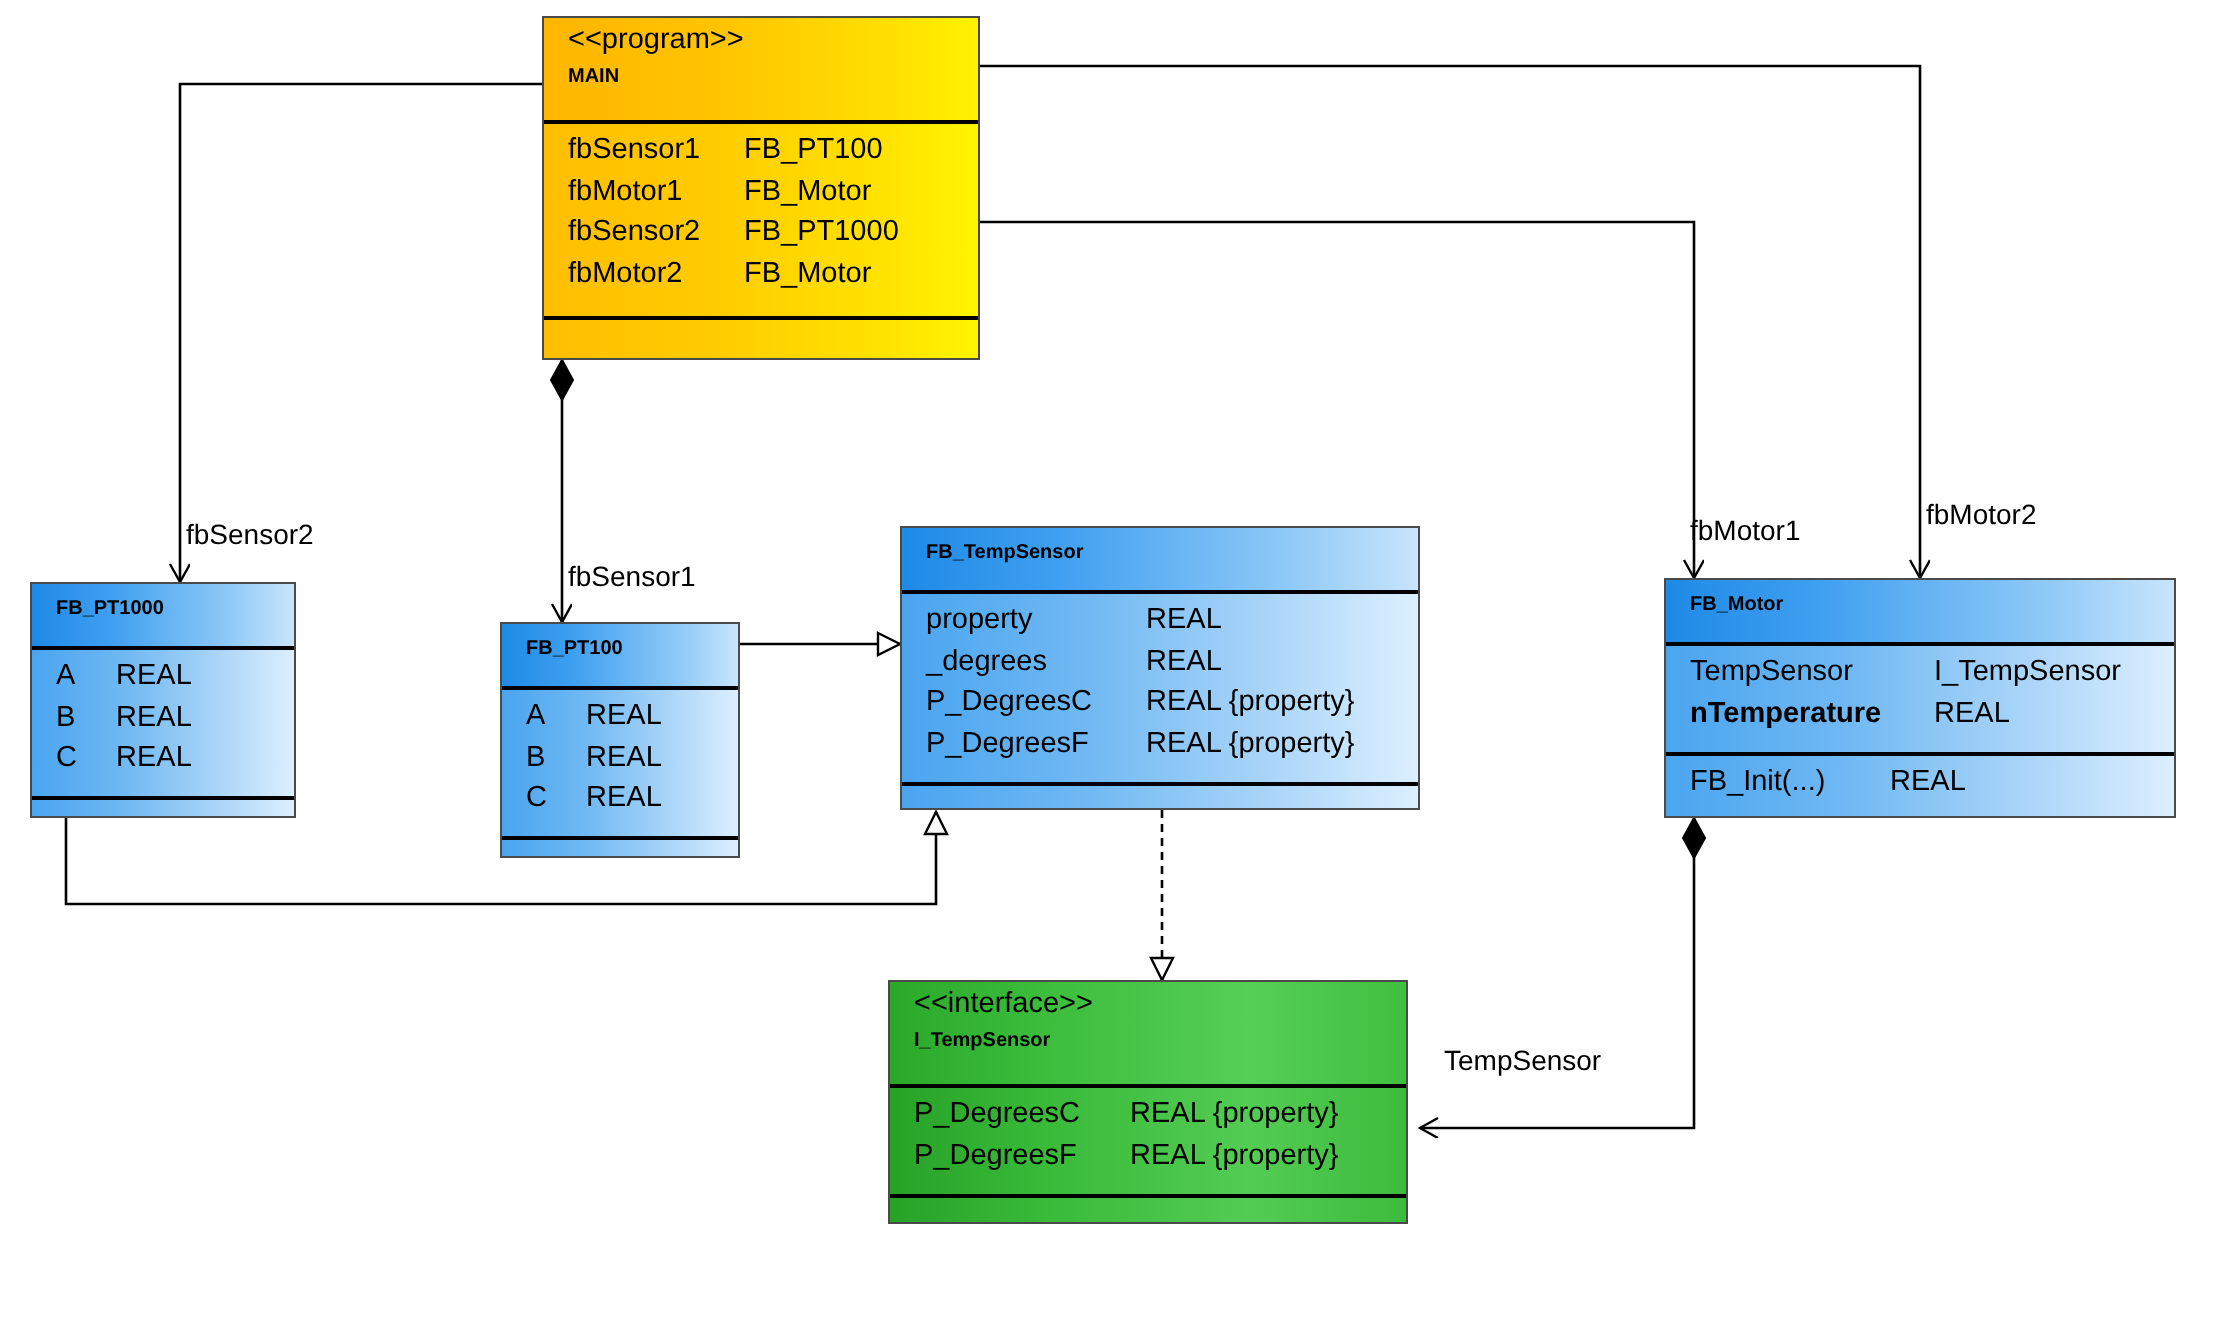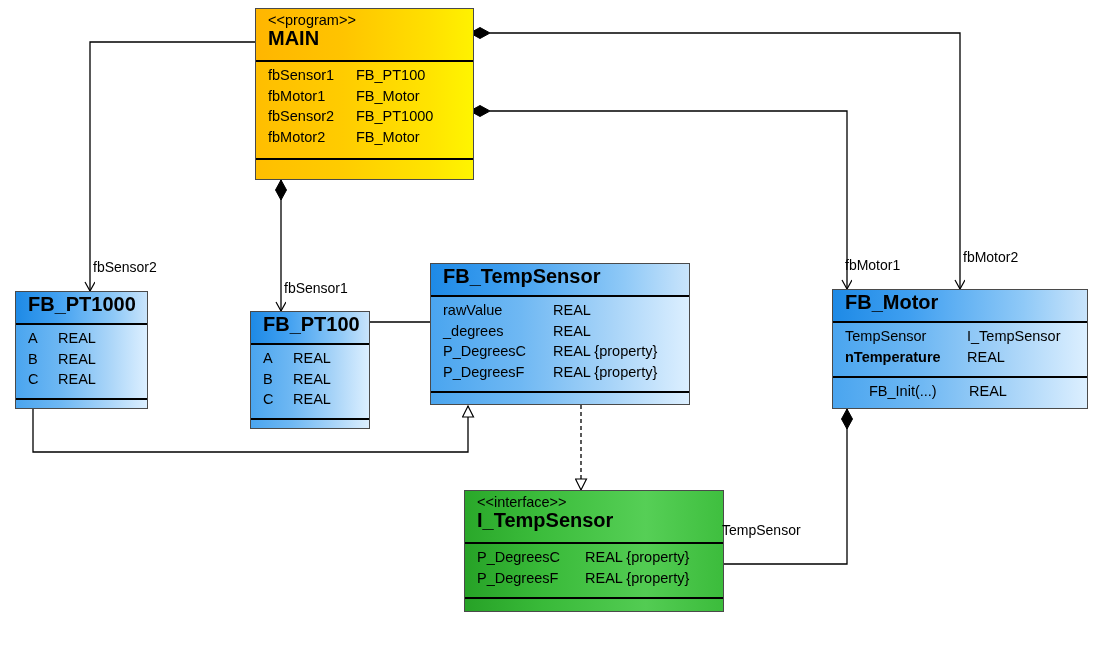--- a/index.html
+++ b/index.html
@@ -54,21 +54,21 @@
     background: linear-gradient(to right, #27a227 0%, #39ba39 30%, #53cc53 70%, #3cbc3c 100%);
   }
   .uml-box.green .cmp + .cmp { border-top: 2px solid #000000; }
 
   .hdr { padding: 3px 0 4px 12px; }
   .stereotype {
     font-size: 14.5px; color: #000; line-height: 17px;
     white-space: nowrap;
   }
   .cls-name {
-    font-size: 20px; font-weight: bold; color: #000; line-height: 19px;
+    font-size: 10px; font-weight: bold; color: #000; line-height: 19px;
     white-space: nowrap;
   }
   .cmp { padding: 3px 0 3px 0; }
   .row {
     display: flex; font-size: 14.5px; color: #000;
     line-height: 20.5px; white-space: nowrap; padding-left: 12px;
   }
   .row .nm { display: inline-block; }
   .row .ty { display: inline-block; }
   .empty-cmp { height: 100%; }
@@ -127,21 +127,21 @@
     <g>
       <path d="M581,405 L581,490" fill="none" stroke="#000" stroke-width="1.3" stroke-dasharray="4,3" marker-end="url(#hollowTri)"></path>
     </g>
 
     <g>
       <path d="M847,409 L847,564 L710,564" fill="none" stroke="#000" stroke-width="1.3" marker-end="url(#openArrow)"></path>
       <polygon points="847,409 852.5,419 847,429 841.5,419" fill="#000" stroke="#000" stroke-width="1"></polygon>
     </g>
   </svg>
 
-  <div class="uml-box yellow" style="left:255px; top:8px; width:219px; height:172px;">
+  <div class="uml-box yellow" style="left:271px; top:8px; width:219px; height:172px;">
     <div class="hdr" style="height:44px;">
       <div class="stereotype">&lt;&lt;program&gt;&gt;</div>
       <div class="cls-name">MAIN</div>
     </div>
     <div class="cmp" style="height:90px;">
       <div class="row">
         <span class="nm" style="width:88px;">fbSensor1</span>
         <span class="ty">FB_PT100</span>
       </div>
       <div class="row">
@@ -195,27 +195,27 @@
         <span class="ty">REAL</span>
       </div>
       <div class="row">
         <span class="nm" style="width:30px;">C</span>
         <span class="ty">REAL</span>
       </div>
     </div>
     <div class="cmp empty-cmp"></div>
   </div>
 
-  <div class="uml-box blue" style="left:430px; top:263px; width:260px; height:142px;">
+  <div class="uml-box blue" style="left:450px; top:263px; width:260px; height:142px;">
     <div class="hdr" style="height:24px;">
       <div class="cls-name">FB_TempSensor</div>
     </div>
     <div class="cmp" style="height:88px;">
       <div class="row">
-        <span class="nm" style="width:110px;">rawValue</span>
+        <span class="nm" style="width:110px;">property</span>
         <span class="ty">REAL</span>
       </div>
       <div class="row">
         <span class="nm" style="width:110px;">_degrees</span>
         <span class="ty">REAL</span>
       </div>
       <div class="row">
         <span class="nm" style="width:110px;">P_DegreesC</span>
         <span class="ty">REAL {property}</span>
       </div>
@@ -236,27 +236,27 @@
         <span class="nm" style="width:122px;">TempSensor</span>
         <span class="ty">I_TempSensor</span>
       </div>
       <div class="row">
         <span class="nm" style="width:122px;font-weight:bold;">nTemperature</span>
         <span class="ty">REAL</span>
       </div>
     </div>
     <div class="cmp" style="height:47px;">
       <div class="row">
-        <span class="nm" style="width:100px;margin-left:24px;">FB_Init(...)</span>
-        <span class="ty">REAL</span>
-      </div>
-    </div>
-  </div>
-
-  <div class="uml-box green" style="left:464px; top:490px; width:260px; height:122px;">
+        <span class="nm" style="width:100px;">FB_Init(...)</span>
+        <span class="ty">REAL</span>
+      </div>
+    </div>
+  </div>
+
+  <div class="uml-box green" style="left:444px; top:490px; width:260px; height:122px;">
     <div class="hdr" style="height:44px;">
       <div class="stereotype">&lt;&lt;interface&gt;&gt;</div>
       <div class="cls-name">I_TempSensor</div>
     </div>
     <div class="cmp" style="height:47px;">
       <div class="row">
         <span class="nm" style="width:108px;">P_DegreesC</span>
         <span class="ty">REAL {property}</span>
       </div>
       <div class="row">

